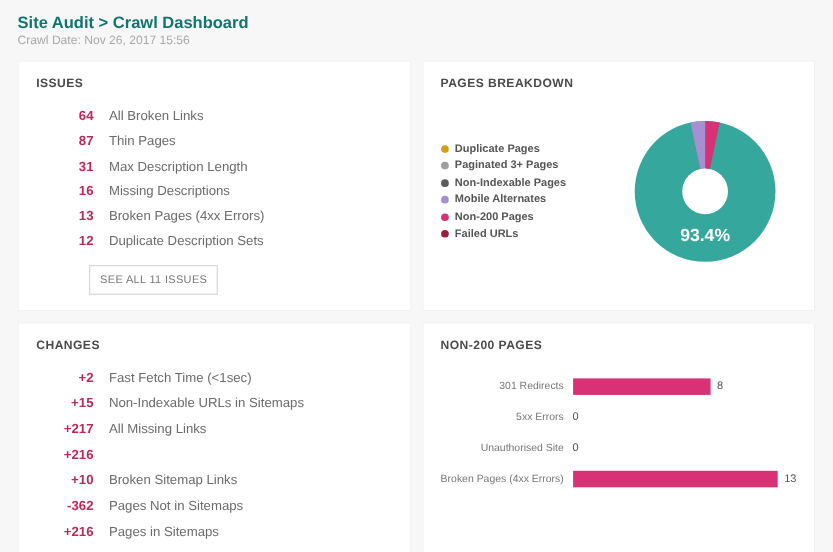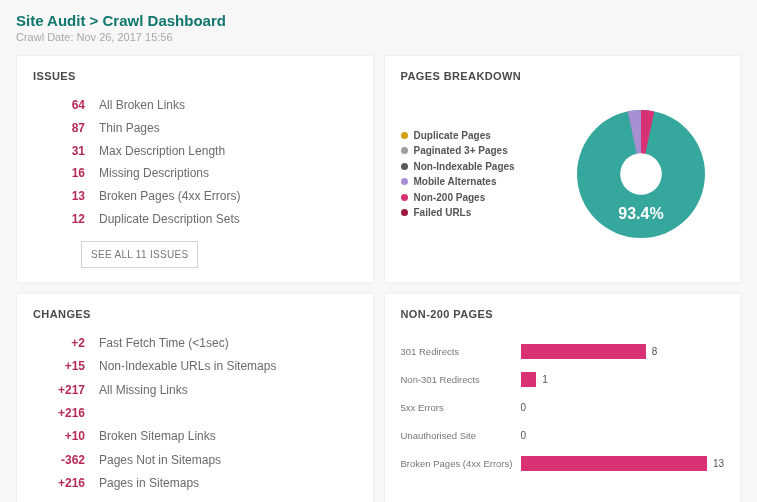--- a/index.html
+++ b/index.html
@@ -64,21 +64,21 @@
   .legend { flex: 0 0 150px; }
   .legend-row { display: flex; align-items: center; gap: 6px; line-height: 1.55; }
   .legend-dot { width: 7px; height: 7px; border-radius: 50%; display: inline-block; }
   .legend-label { font-size: 10px; color: #555; font-weight: 600; }
   .pie-wrap { flex: 1; display:flex; justify-content:center; }
   .pie-svg { width: 160px; height: 160px; }
   .pie-center-label { font-size: 10px; fill: #fff; font-weight:600; text-anchor: middle; }
   
   .bars-wrap { padding: 6px 0 0 0; }
   .bar-row { display: flex; align-items: center; height: 28px; }
-  .bar-cat { width: 120px; padding-right: 8px; font-size: 9.5px; color: #777; }
+  .bar-cat { width: 120px; text-align: right; padding-right: 8px; font-size: 9.5px; color: #777; }
   .bar-track { flex: 1; display: flex; align-items: center; gap: 6px; }
   .bar-fill { height: 15px; background: #d93175; }
   .bar-val { font-size: 10px; color: #555; }
 </style>
 </head>
 <body>
 
 <div class="page-title">Site Audit &gt; Crawl Dashboard</div>
 <div class="page-sub">Crawl Date: Nov 26, 2017 15:56</div>
 
@@ -201,27 +201,20 @@
     <div class="card-title">NON-200 PAGES</div>
     <div class="bars-wrap">
       <div class="bar-row">
         <div class="bar-cat">301 Redirects</div>
         <div class="bar-track">
             <div class="bar-fill" style="width:61.53846153846154%;background:#d93175"></div>
             <span class="bar-val">8</span>
           </div>
       </div>
       <div class="bar-row">
-        <div class="bar-cat">Non-301 Redirects</div>
-        <div class="bar-track">
-            <div class="bar-fill" style="width:7.6923076923076925%;background:#d93175"></div>
-            <span class="bar-val">1</span>
-          </div>
-      </div>
-      <div class="bar-row">
         <div class="bar-cat">5xx Errors</div>
         <div class="bar-track">
             <span class="bar-val">0</span>
           </div>
       </div>
       <div class="bar-row">
         <div class="bar-cat">Unauthorised Site</div>
         <div class="bar-track">
             <span class="bar-val">0</span>
           </div>

